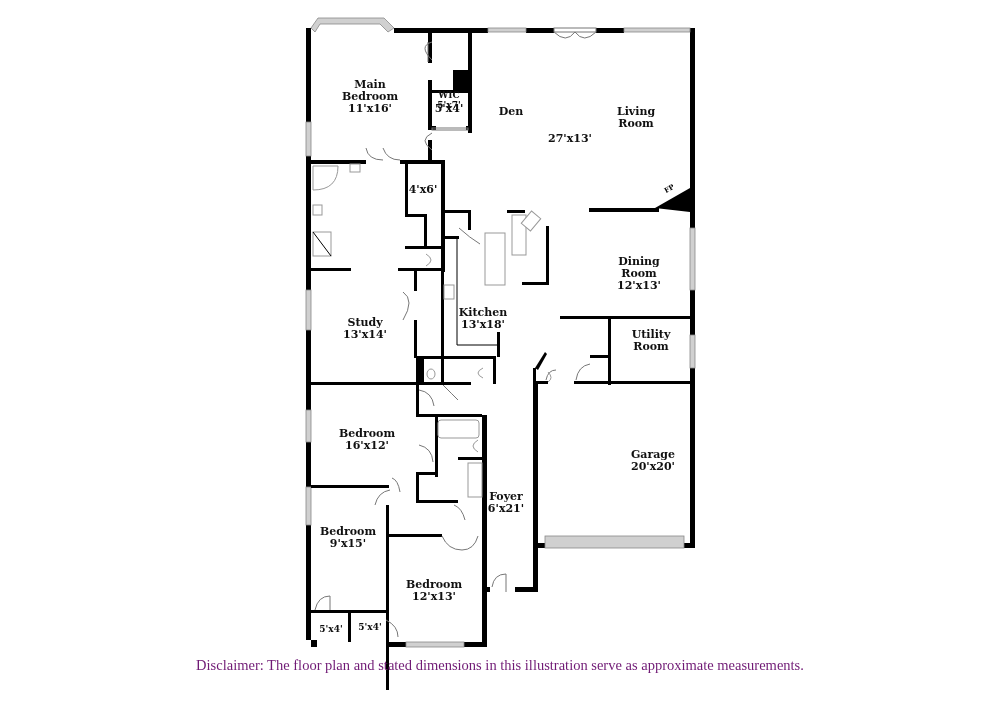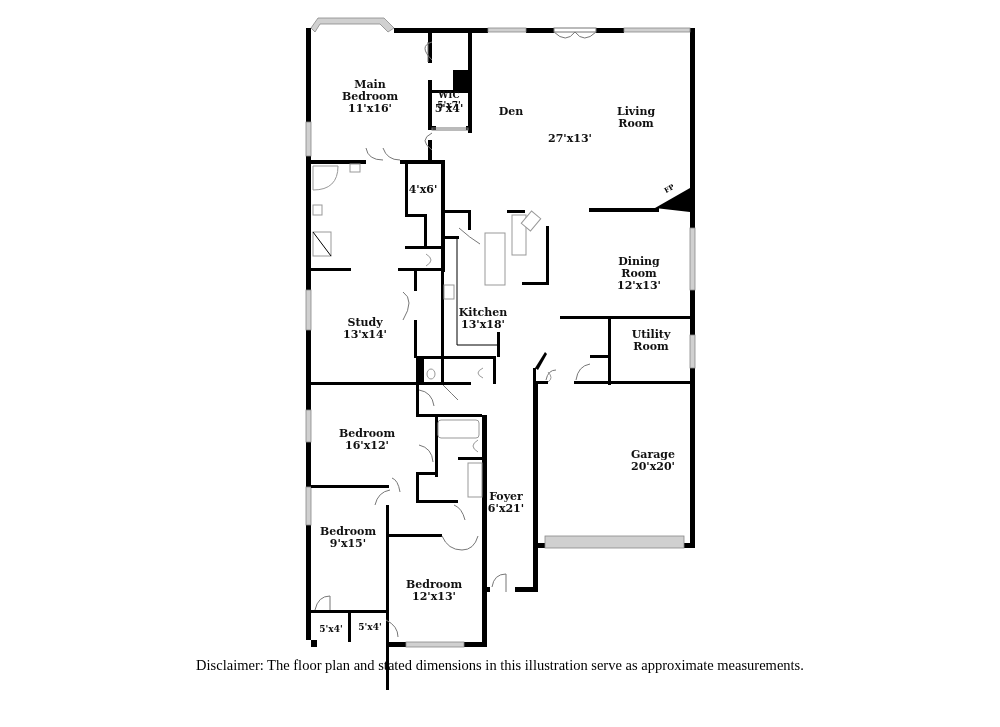--- a/index.html
+++ b/index.html
@@ -7,21 +7,21 @@
   #plan { position:absolute; left:0; top:0; width:1000px; height:727px; }
   .wall { fill:#000; }
   .thin { stroke:#000; stroke-width:1; fill:none; }
   .win { fill:#d0d0d0; stroke:#888; stroke-width:0.8; }
   .fix { stroke:#999; stroke-width:1; fill:#fff; }
   .door { stroke:#777; stroke-width:1; fill:none; }
   .lbl { position:absolute; text-align:center; font-family:"DejaVu Serif", serif; font-weight:bold; font-size:11px; line-height:12px; color:#111; transform:translateX(-50%); white-space:nowrap; }
   .lbl span { display:block; }
   .small { font-size:9px; line-height:10px; }
   .fp { position:absolute; font-size:7px; font-weight:bold; font-family:"DejaVu Serif", serif; transform:rotate(-30deg); }
-  #disclaimer { position:absolute; left:0; width:1000px; top:656px; text-align:center; font-family:"Liberation Serif", serif; font-size:14.5px; line-height:19px; color:#000000; }
+  #disclaimer { position:absolute; left:0; width:1000px; top:656px; text-align:center; font-family:"Liberation Serif", serif; font-size:14.5px; line-height:19px; color:#701a75; }
   #disclaimer div { display:block; }
 </style>
 </head>
 <body>
 
 <svg id="plan" viewBox="0 0 1000 727" xmlns="http://www.w3.org/2000/svg">
 
   <g>
 
     <rect class="wall" x="306" y="28" width="5" height="612"></rect>

